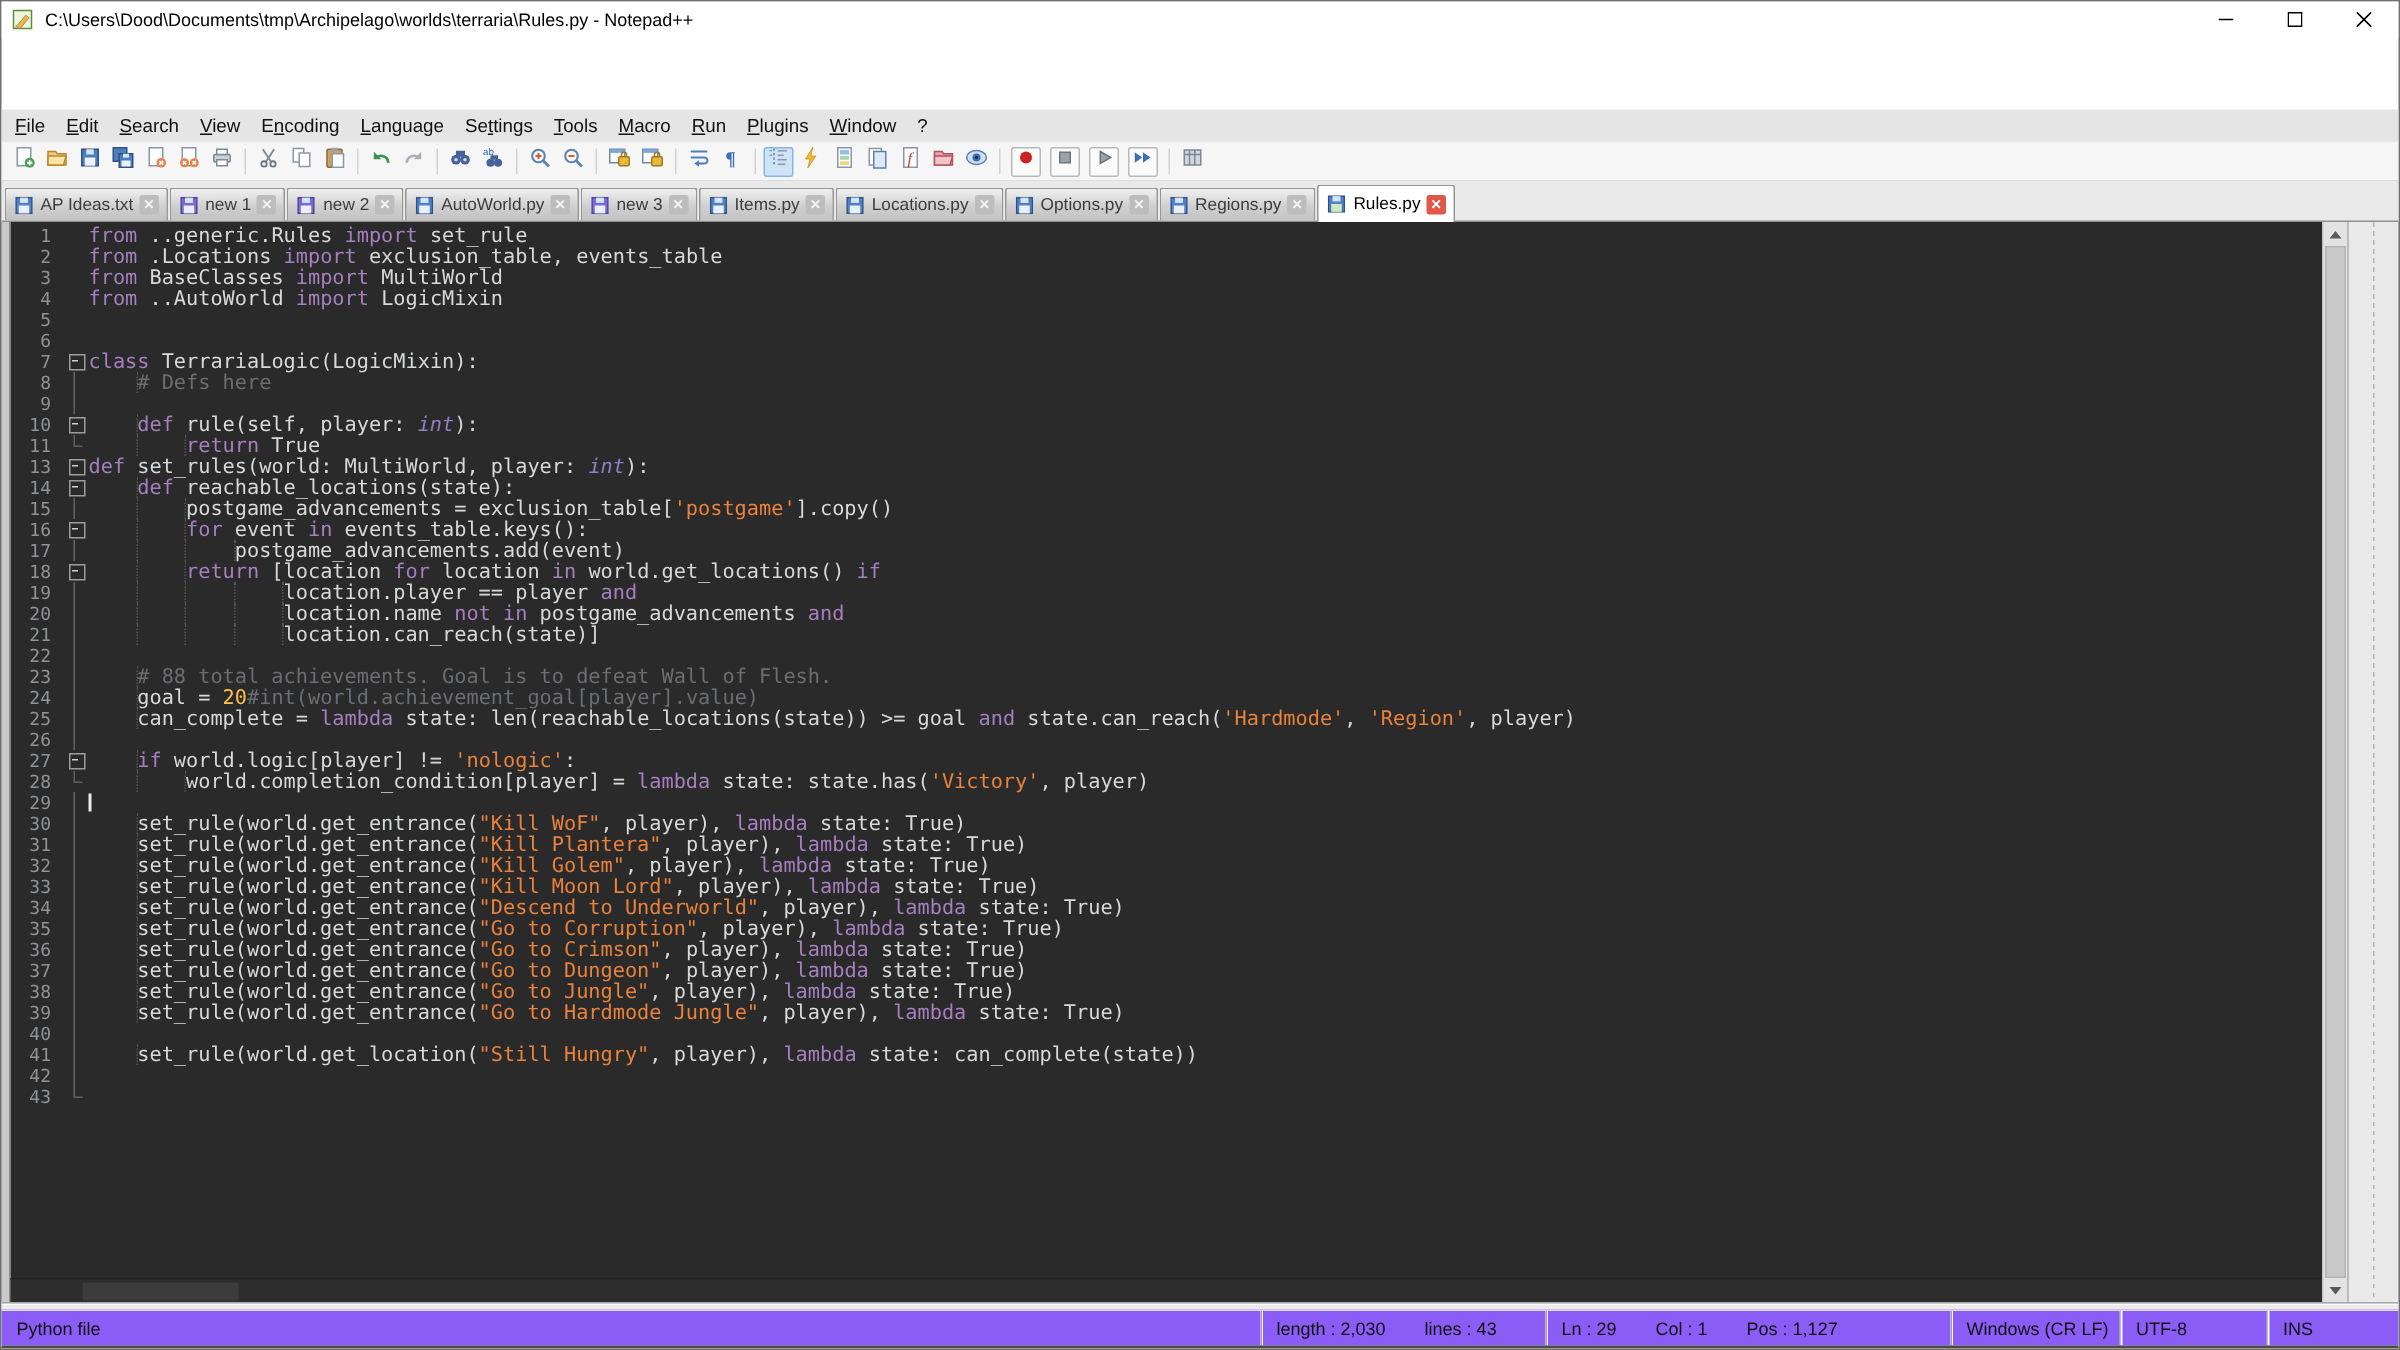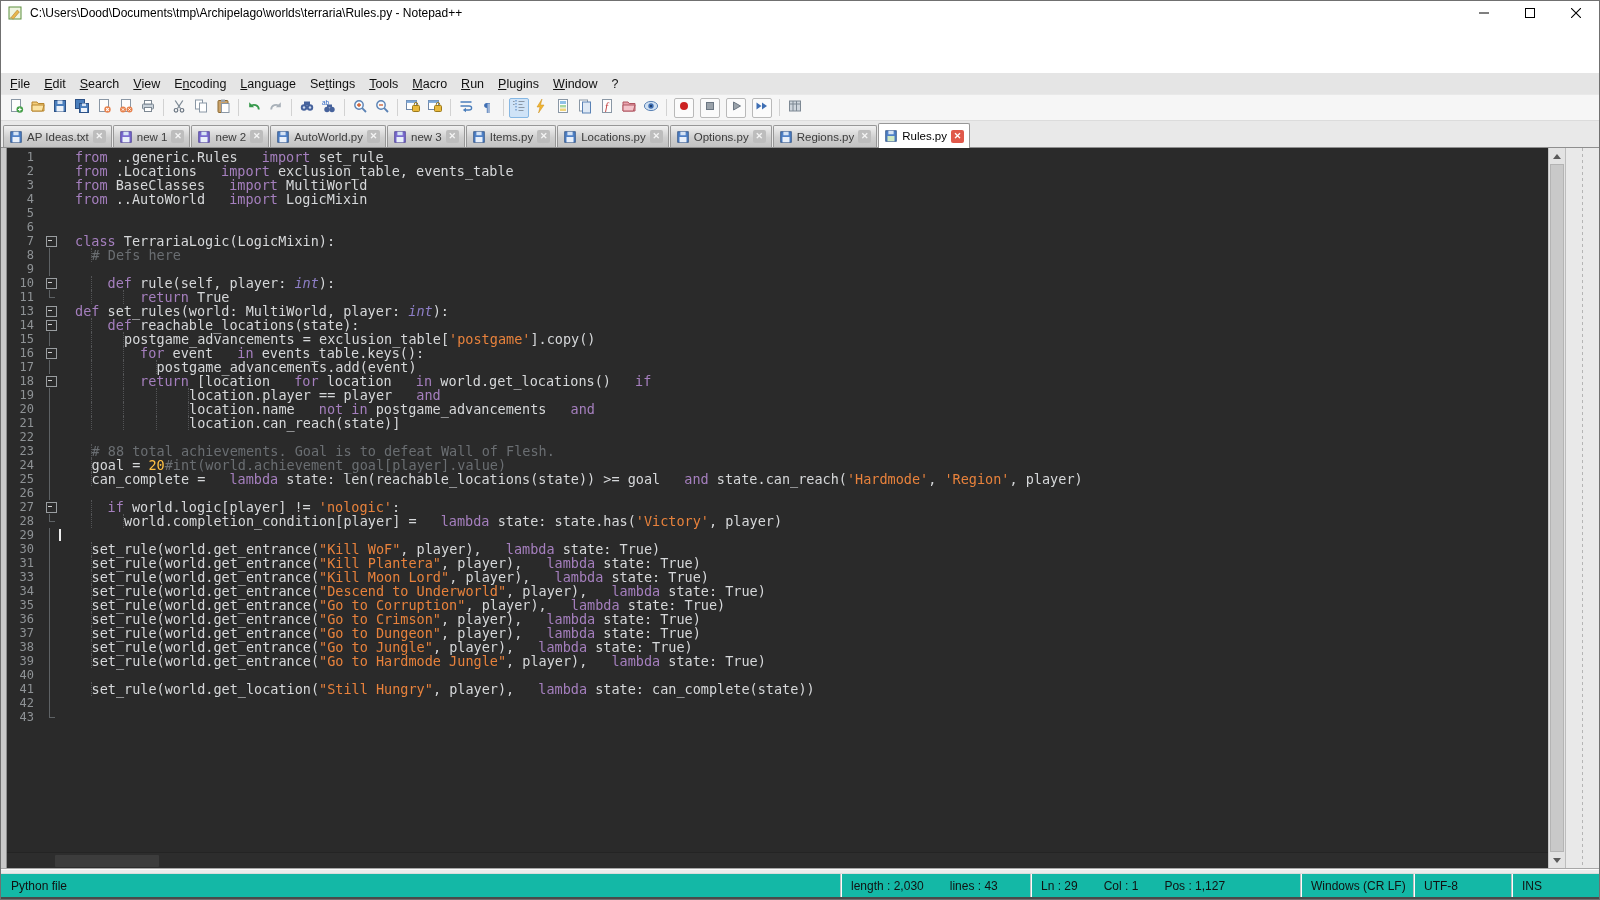--- a/index.html
+++ b/index.html
@@ -50,39 +50,39 @@
   .fold{width:16px;flex:none;position:relative;}
   .fold.f-b::before{content:"";position:absolute;left:2.5px;top:2px;width:9px;height:9px;
     border:1px solid #9a9ea1;background:#2a2a2a;}
   .fold.f-b::after{content:"";position:absolute;left:5px;top:6px;width:4px;height:1px;background:#cfcfcf;}
   .fold.f-l::before{content:"";position:absolute;left:6px;top:0;height:14px;width:1px;background:#5e6265;}
   .fold.f-e::before{content:"";position:absolute;left:6px;top:0;height:7px;width:1px;background:#5e6265;}
   .fold.f-e::after{content:"";position:absolute;left:6px;top:7px;width:6px;height:1px;background:#5e6265;}
   .codeln{flex:1;white-space:pre;}
   .g{display:inline-block;width:4ch;height:14px;border-right:1px dotted rgba(190,195,200,.28);vertical-align:top;}
   .caret{display:inline-block;width:2px;height:12px;margin-top:1px;background:#ececec;vertical-align:top;}
-  .tk-k{color:#a57fbe;margin-left:16px;} .tk-y{color:#8e7fc7;font-style:italic;} .tk-s{color:#e8823c;}
+  .tk-k{color:#a57fbe;} .tk-y{color:#8e7fc7;font-style:italic;} .tk-s{color:#e8823c;}
   .tk-n{color:#ffc145;} .tk-c{color:#6a6e72;} .tk-d{color:#d6d8da;}
 
   .hscroll{height:16px;flex:none;background:#2d2d2d;border-top:1px solid #242424;position:relative;}
   .hthumb{position:absolute;left:48px;top:2px;width:104px;height:12px;background:#3c3c3c;border-radius:1px;}
 
   .vscroll{width:17px;flex:none;background:#e3e3e3;border-left:1px solid #c6c6c6;display:flex;flex-direction:column;}
   .varrow{height:16px;display:flex;align-items:center;justify-content:center;flex:none;}
   .tri-up{width:0;height:0;border-left:4px solid transparent;border-right:4px solid transparent;border-bottom:5px solid #5a5a5a;}
   .tri-dn{width:0;height:0;border-left:4px solid transparent;border-right:4px solid transparent;border-top:5px solid #5a5a5a;}
   .vthumb{flex:1;margin:0 1px;background:#c9c9c9;border:1px solid #b4b4b4;}
 
   .rstrip{width:34px;flex:none;background:#e9e9e9;border-left:1px solid #bdbdbd;position:relative;}
   .rstrip .dash{position:absolute;left:16px;top:0;bottom:0;width:1px;
     background:repeating-linear-gradient(to bottom,#b5b5b5 0 3px,transparent 3px 6px);}
 
   
   .framegap{height:5px;background:#ececec;border-top:1px solid #a7a7a7;flex:none;box-shadow:inset 0 1px 0 #fafafa;}
-  .statusbar{height:24px;background:#14b8a6;display:flex;align-items:center;font-size:12px;color:#111;flex:none;
+  .statusbar{height:24px;background:#8b5cf6;display:flex;align-items:center;font-size:12px;color:#111;flex:none;
     border-top:1px solid #dcdcdc;}
   .scell{height:100%;display:flex;align-items:center;border-left:1px solid #bdbdbd;box-shadow:inset 1px 0 0 #fdfdfd;
     padding-left:10px;gap:26px;white-space:nowrap;overflow:hidden;}
   .scell.first{border-left:none;box-shadow:none;flex:1;}
   .w-len{width:190px;} .w-pos{width:270px;align-items:center;} .w-eol{width:113px;} .w-enc{width:98px;text-align:right;} .w-ins{width:88px;}
   .botline{height:2px;background:#4a4a4a;flex:none;}
 </style>
 </head>
 <body>
 
@@ -475,20 +475,21 @@
           <div class="line"><span class="ln">22</span><span class="fold f-l"></span><span class="codeln"></span></div>
           <div class="line"><span class="ln">23</span><span class="fold f-l"></span><span class="codeln"><span class="g"></span><span class="tk-c"># 88 total achievements. Goal is to defeat Wall of Flesh.</span></span></div>
           <div class="line"><span class="ln">24</span><span class="fold f-l"></span><span class="codeln"><span class="g"></span><span class="tk-d">goal = </span><span class="tk-n">20</span><span class="tk-c">#int(world.achievement_goal[player].value)</span></span></div>
           <div class="line"><span class="ln">25</span><span class="fold f-l"></span><span class="codeln"><span class="g"></span><span class="tk-d">can_complete = </span><span class="tk-k">lambda </span><span class="tk-d">state: len(reachable_locations(state)) &gt;= goal </span><span class="tk-k">and </span><span class="tk-d">state.can_reach(</span><span class="tk-s">'Hardmode'</span><span class="tk-d">, </span><span class="tk-s">'Region'</span><span class="tk-d">, player)</span></span></div>
           <div class="line"><span class="ln">26</span><span class="fold f-l"></span><span class="codeln"></span></div>
           <div class="line"><span class="ln">27</span><span class="fold f-b"></span><span class="codeln"><span class="g"></span><span class="tk-k">if </span><span class="tk-d">world.logic[player] != </span><span class="tk-s">'nologic'</span><span class="tk-d">:</span></span></div>
           <div class="line"><span class="ln">28</span><span class="fold f-e"></span><span class="codeln"><span class="g"></span><span class="g"></span><span class="tk-d">world.completion_condition[player] = </span><span class="tk-k">lambda </span><span class="tk-d">state: state.has(</span><span class="tk-s">'Victory'</span><span class="tk-d">, player)</span></span></div>
           <div class="line"><span class="ln">29</span><span class="fold f-l"></span><span class="codeln"><span class="caret"></span></span></div>
           <div class="line"><span class="ln">30</span><span class="fold f-l"></span><span class="codeln"><span class="g"></span><span class="tk-d">set_rule(world.get_entrance(</span><span class="tk-s">"Kill WoF"</span><span class="tk-d">, player), </span><span class="tk-k">lambda </span><span class="tk-d">state: True)</span></span></div>
           <div class="line"><span class="ln">31</span><span class="fold f-l"></span><span class="codeln"><span class="g"></span><span class="tk-d">set_rule(world.get_entrance(</span><span class="tk-s">"Kill Plantera"</span><span class="tk-d">, player), </span><span class="tk-k">lambda </span><span class="tk-d">state: True)</span></span></div>
+          <div class="line"><span class="ln">32</span><span class="fold f-l"></span><span class="codeln"><span class="g"></span><span class="tk-d">set_rule(world.get_entrance(</span><span class="tk-s">"Kill Golem"</span><span class="tk-d">, player), </span><span class="tk-k">lambda </span><span class="tk-d">state: True)</span></span></div>
           <div class="line"><span class="ln">33</span><span class="fold f-l"></span><span class="codeln"><span class="g"></span><span class="tk-d">set_rule(world.get_entrance(</span><span class="tk-s">"Kill Moon Lord"</span><span class="tk-d">, player), </span><span class="tk-k">lambda </span><span class="tk-d">state: True)</span></span></div>
           <div class="line"><span class="ln">34</span><span class="fold f-l"></span><span class="codeln"><span class="g"></span><span class="tk-d">set_rule(world.get_entrance(</span><span class="tk-s">"Descend to Underworld"</span><span class="tk-d">, player), </span><span class="tk-k">lambda </span><span class="tk-d">state: True)</span></span></div>
           <div class="line"><span class="ln">35</span><span class="fold f-l"></span><span class="codeln"><span class="g"></span><span class="tk-d">set_rule(world.get_entrance(</span><span class="tk-s">"Go to Corruption"</span><span class="tk-d">, player), </span><span class="tk-k">lambda </span><span class="tk-d">state: True)</span></span></div>
           <div class="line"><span class="ln">36</span><span class="fold f-l"></span><span class="codeln"><span class="g"></span><span class="tk-d">set_rule(world.get_entrance(</span><span class="tk-s">"Go to Crimson"</span><span class="tk-d">, player), </span><span class="tk-k">lambda </span><span class="tk-d">state: True)</span></span></div>
           <div class="line"><span class="ln">37</span><span class="fold f-l"></span><span class="codeln"><span class="g"></span><span class="tk-d">set_rule(world.get_entrance(</span><span class="tk-s">"Go to Dungeon"</span><span class="tk-d">, player), </span><span class="tk-k">lambda </span><span class="tk-d">state: True)</span></span></div>
           <div class="line"><span class="ln">38</span><span class="fold f-l"></span><span class="codeln"><span class="g"></span><span class="tk-d">set_rule(world.get_entrance(</span><span class="tk-s">"Go to Jungle"</span><span class="tk-d">, player), </span><span class="tk-k">lambda </span><span class="tk-d">state: True)</span></span></div>
           <div class="line"><span class="ln">39</span><span class="fold f-l"></span><span class="codeln"><span class="g"></span><span class="tk-d">set_rule(world.get_entrance(</span><span class="tk-s">"Go to Hardmode Jungle"</span><span class="tk-d">, player), </span><span class="tk-k">lambda </span><span class="tk-d">state: True)</span></span></div>
           <div class="line"><span class="ln">40</span><span class="fold f-l"></span><span class="codeln"></span></div>
           <div class="line"><span class="ln">41</span><span class="fold f-l"></span><span class="codeln"><span class="g"></span><span class="tk-d">set_rule(world.get_location(</span><span class="tk-s">"Still Hungry"</span><span class="tk-d">, player), </span><span class="tk-k">lambda </span><span class="tk-d">state: can_complete(state))</span></span></div>
           <div class="line"><span class="ln">42</span><span class="fold f-l"></span><span class="codeln"></span></div>

